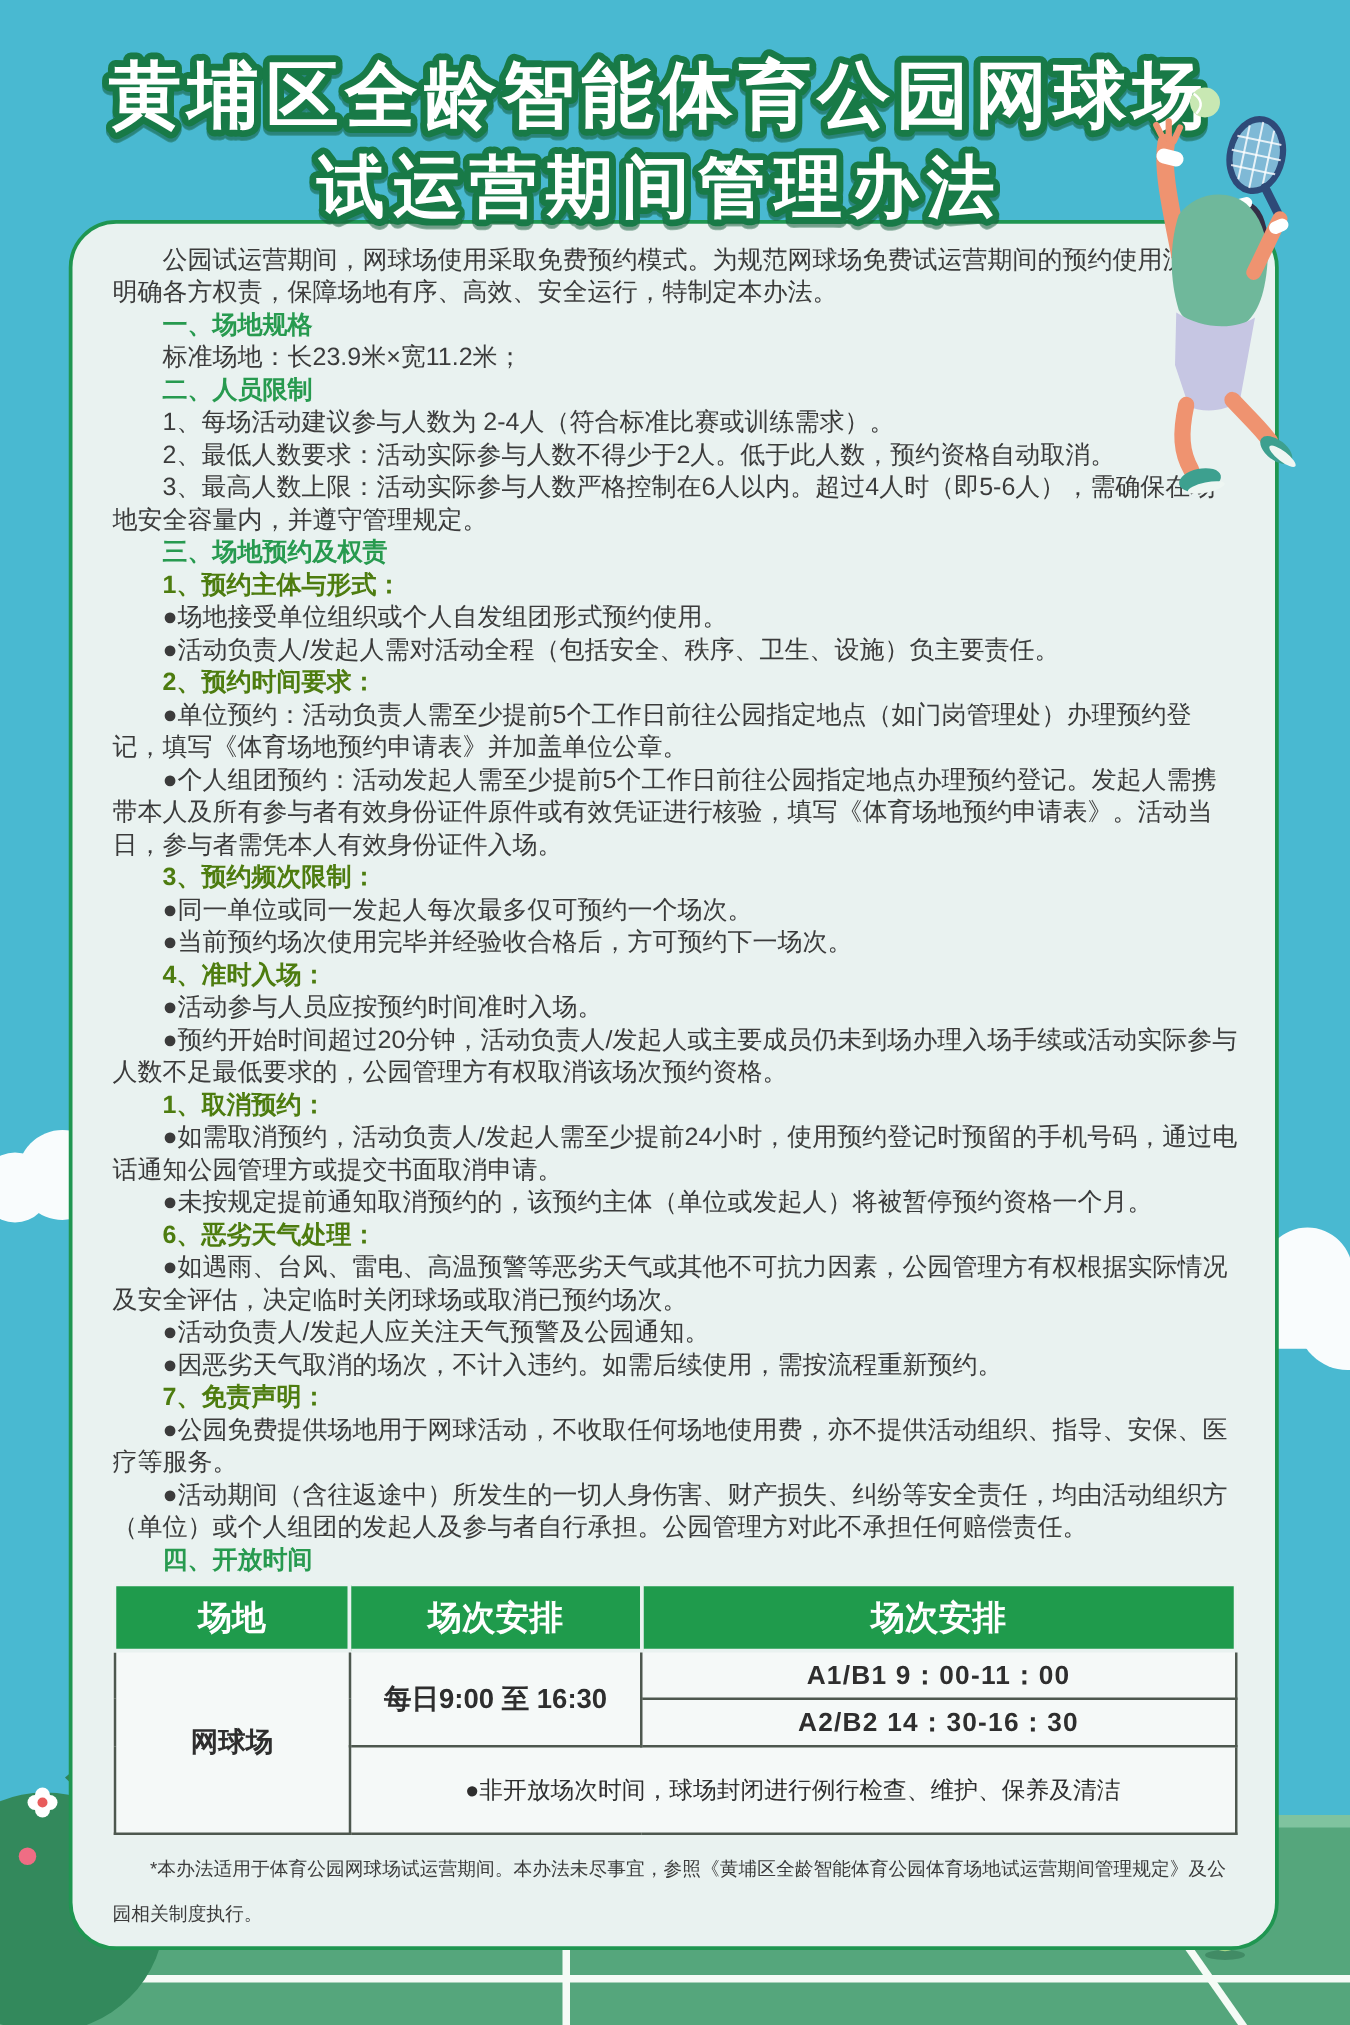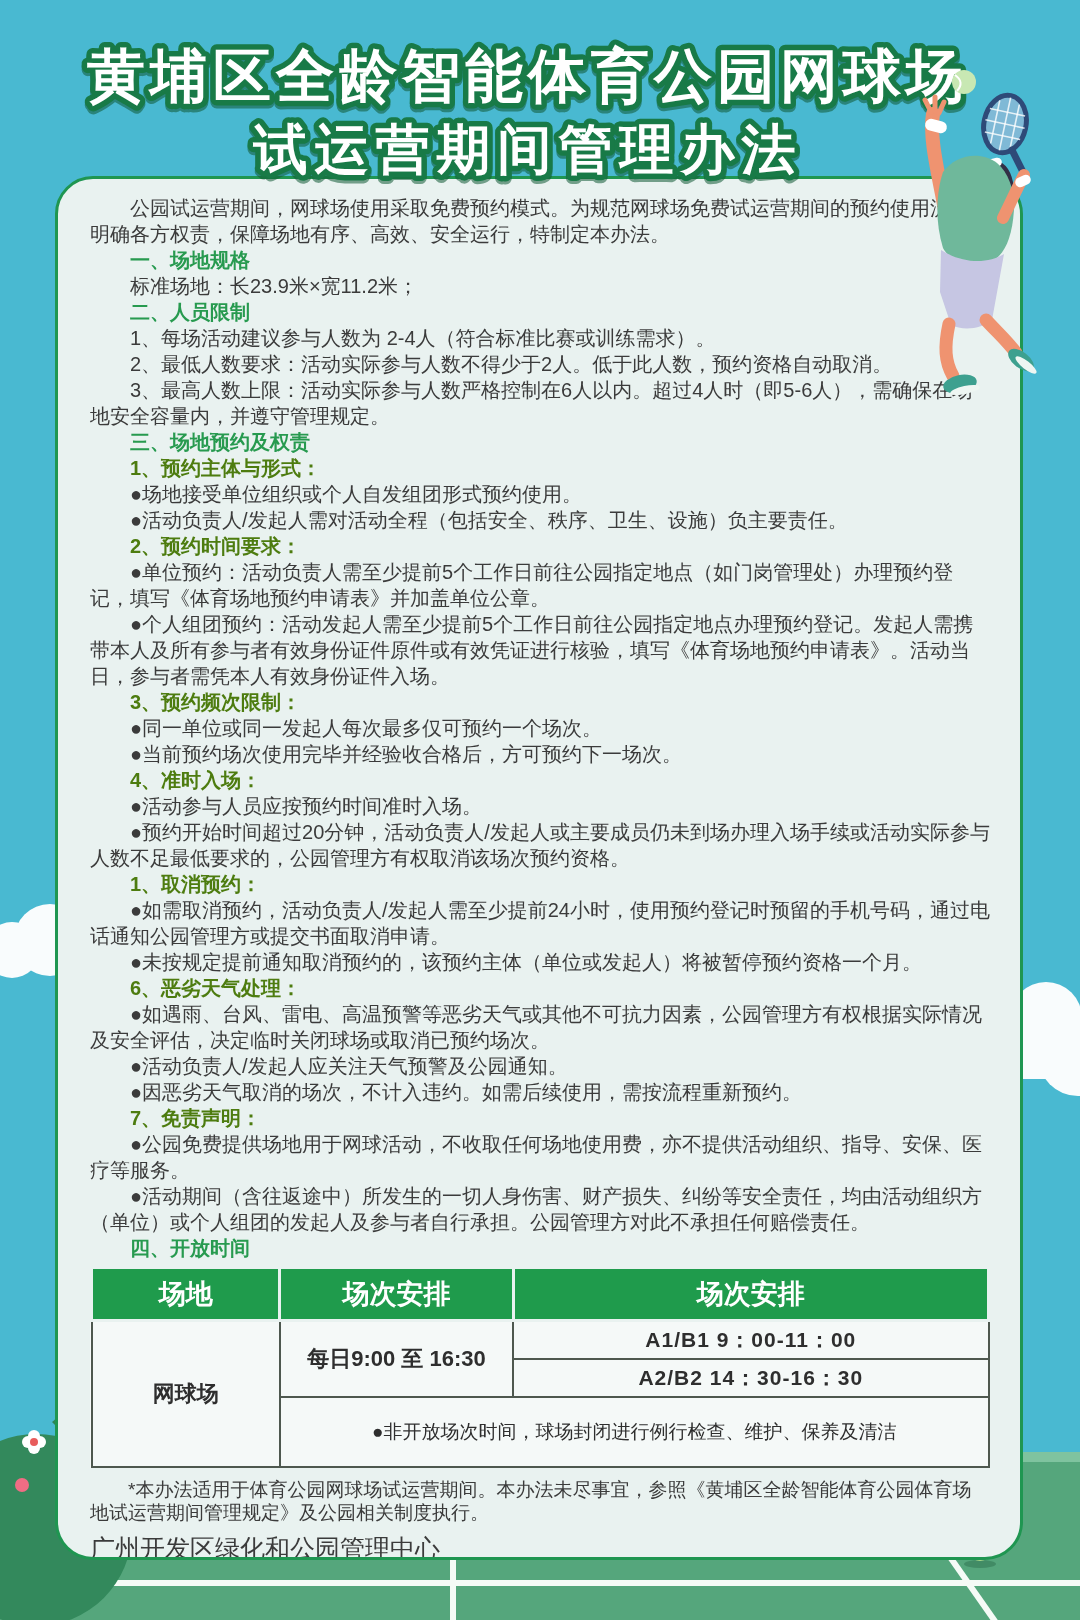--- a/index.html
+++ b/index.html
@@ -43,21 +43,21 @@
   table.open-table th{
     background:var(--table-header-green);color:#fff;font-size:27px;font-weight:700;
     padding:7px 4px;border:3px solid var(--card-bg);
   }
   table.open-table td{border:2px solid #4e584f;text-align:center;color:#2e2e2e;}
   td.venue-cell{font-weight:700;font-size:22px;}
   td.hours-cell{font-weight:700;font-size:22px;}
   td.session-cell{font-weight:700;font-size:21px;letter-spacing:1px;padding:4px 2px;}
   td.note-cell{font-size:19px;padding:21px 4px;}
   
-  p.fnote{margin:10px 0 0;font-size:19px;line-height:23px;text-indent:2em;color:var(--text-dark);}
+  p.fnote{margin:10px 0 0;font-size:15px;line-height:36px;text-indent:2em;color:var(--text-dark);}
   .sig{margin-top:8px;text-align:left;font-size:25px;line-height:33px;color:var(--text-dark);padding-right:8px;}
   
   .title-svg{position:absolute;left:0;top:28px;width:1080px;height:180px;z-index:4;}
   .title-svg text{
     font-family:"Liberation Sans","DejaVu Sans",sans-serif;font-weight:900;
     fill:#ffffff;stroke:#187a47;stroke-linejoin:round;paint-order:stroke;
   }
   .t1{font-size:58px;letter-spacing:5px;stroke-width:11px;}
   .t2{font-size:54px;letter-spacing:7px;stroke-width:11px;}
   .title-svg{filter:drop-shadow(0 3px 0 rgba(16,90,52,.55));}

